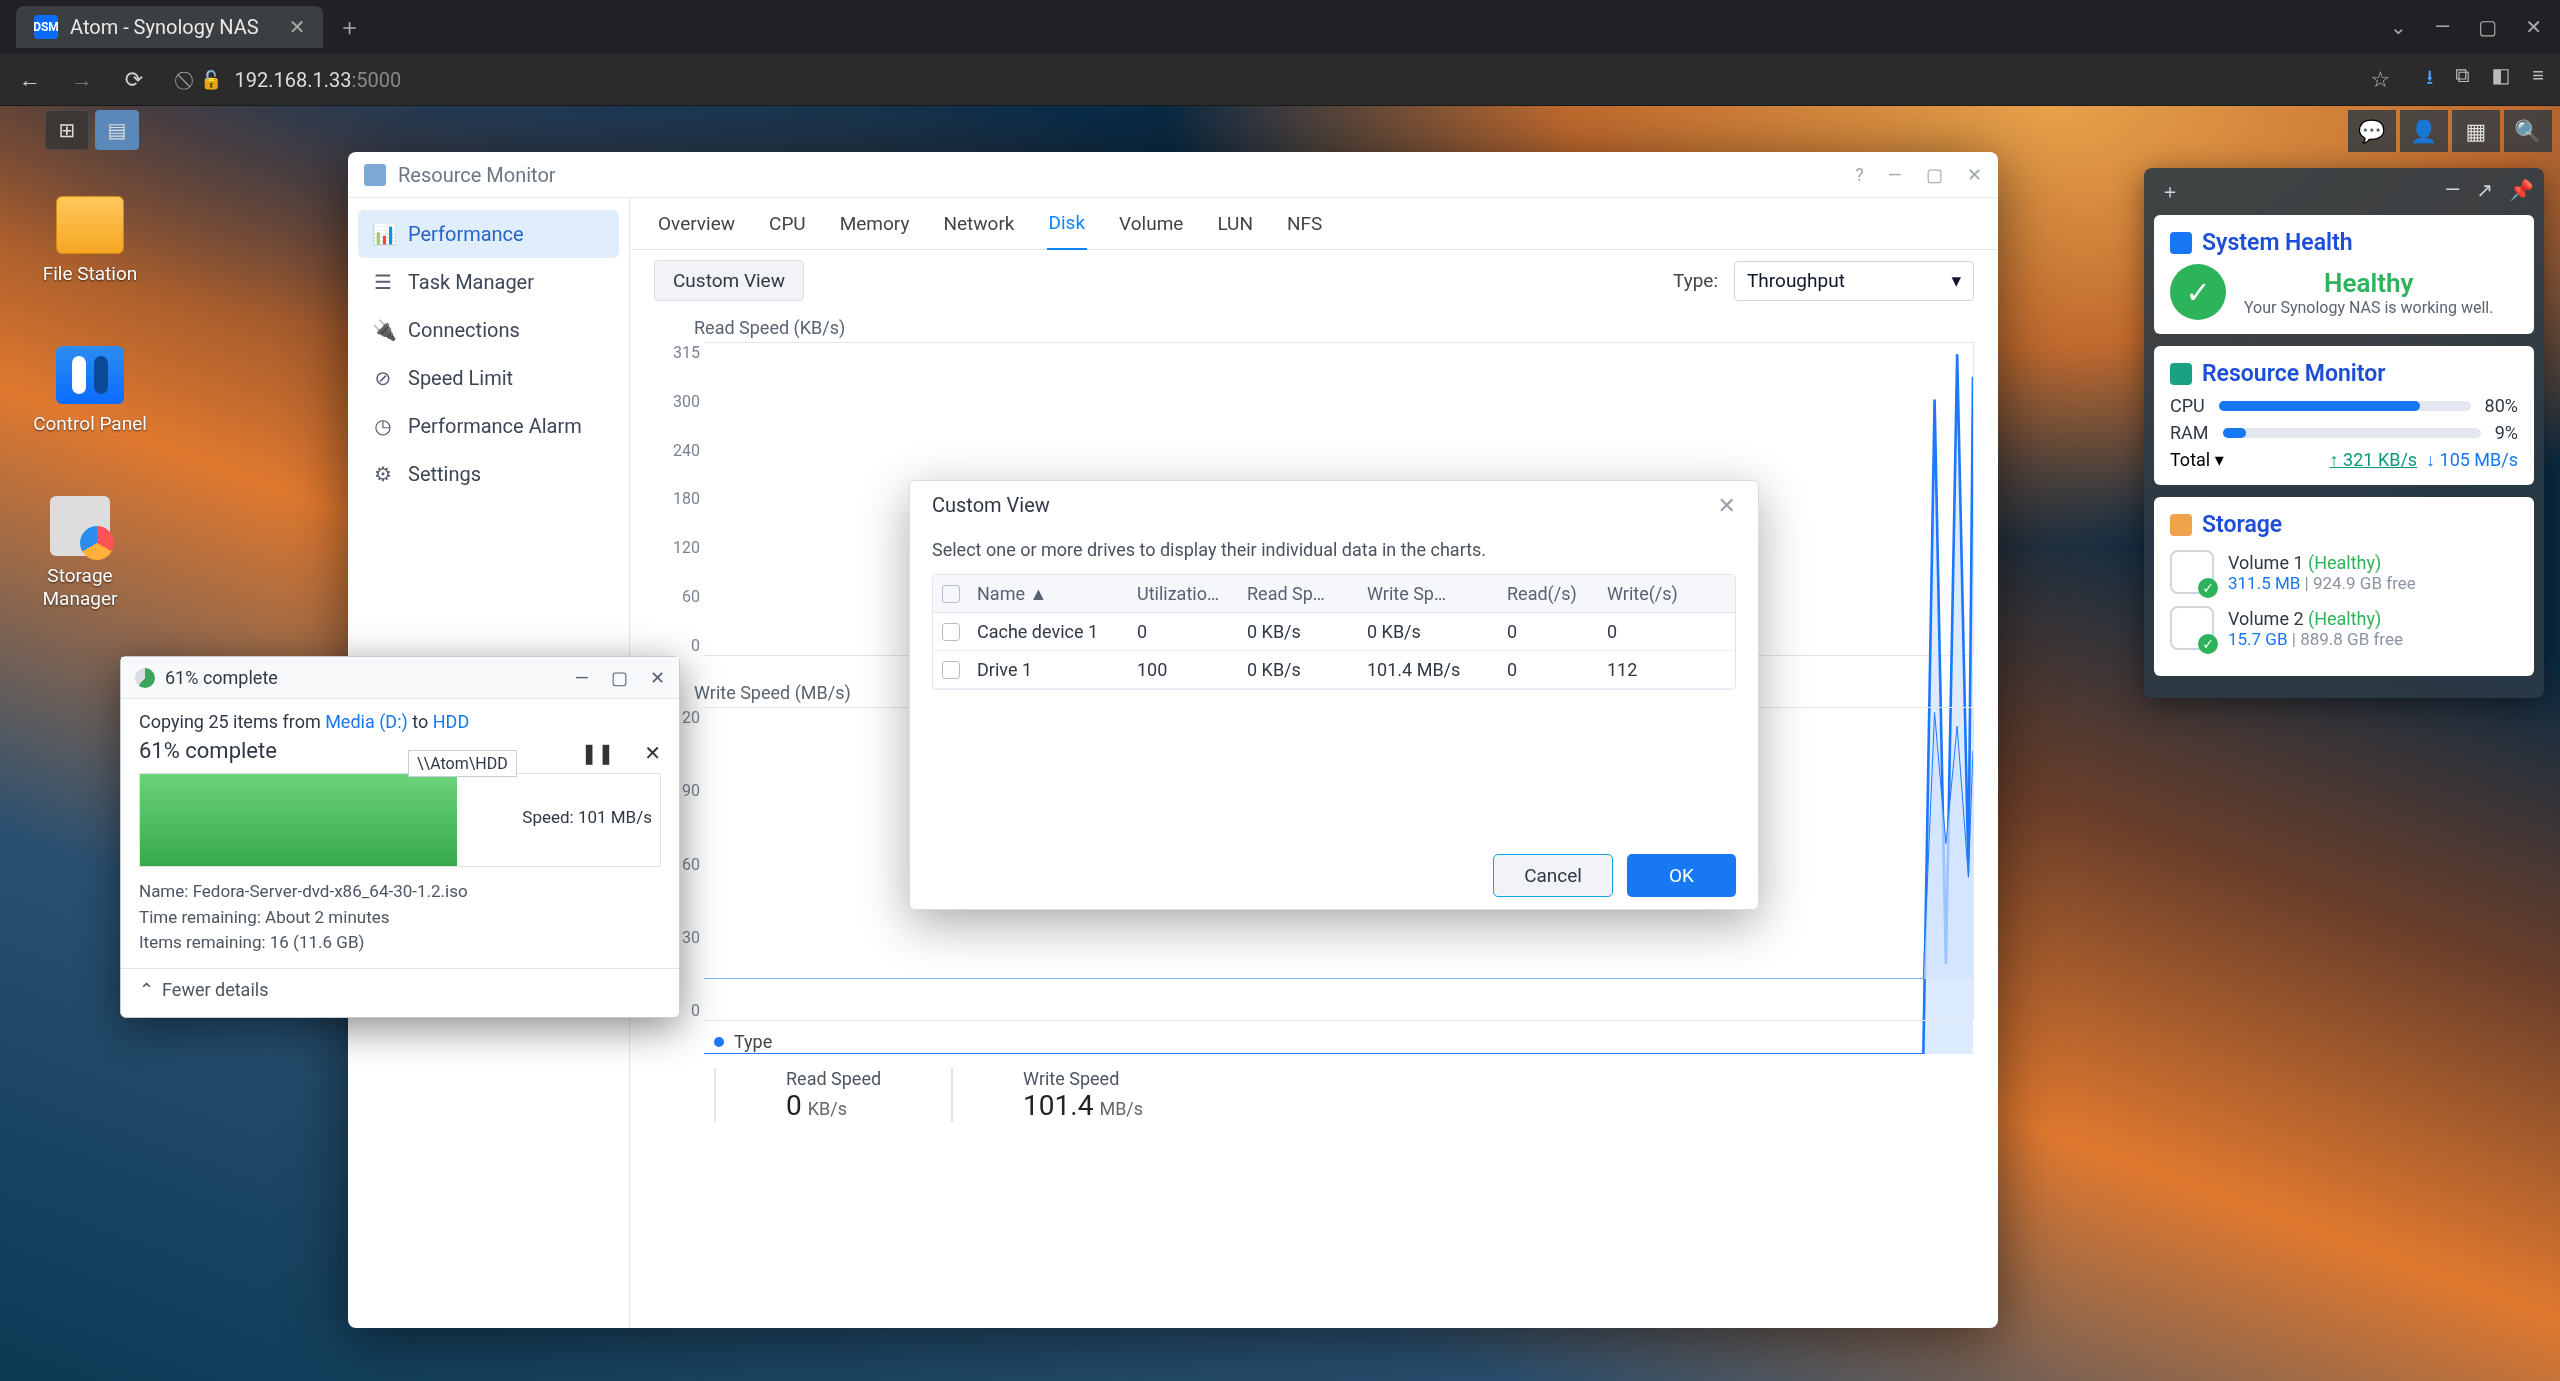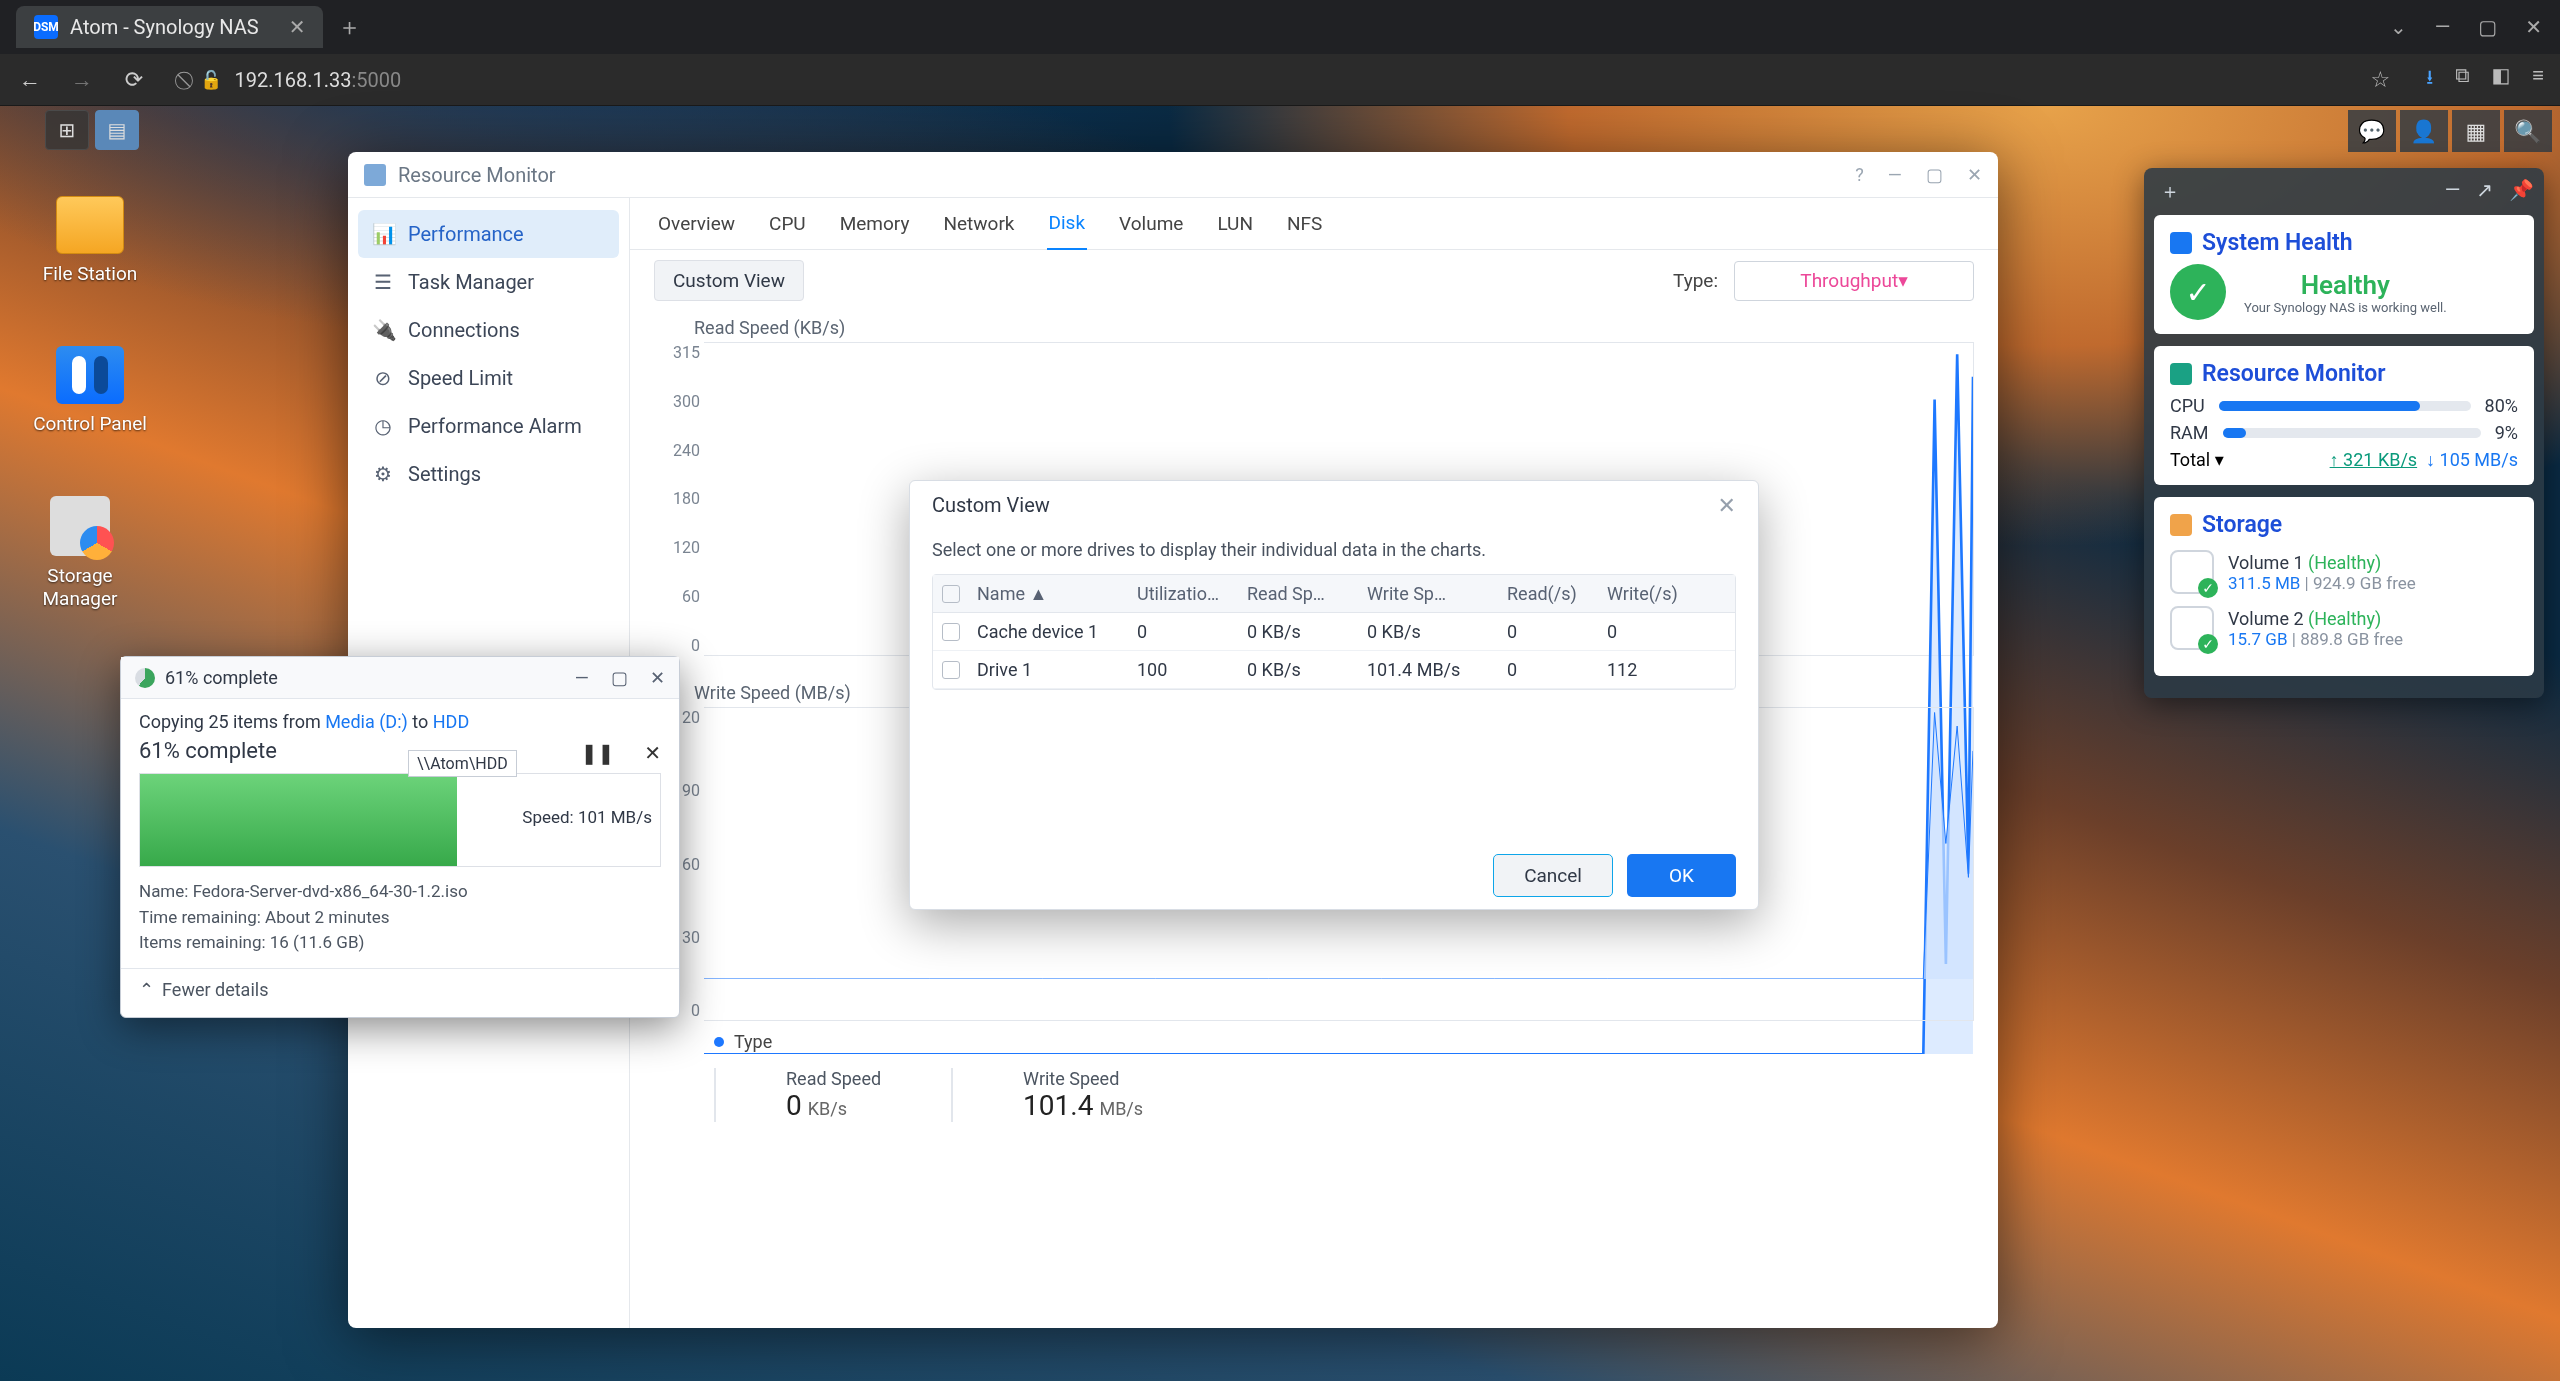--- a/index.html
+++ b/index.html
@@ -70,21 +70,21 @@
 .rm-sidebar .item.active { background:#e0edfa; color:#2563c7;}
 .rm-sidebar .ic { width:22px; text-align:center; color:#586273;}
 .rm-main { flex:1; display:flex; flex-direction:column;}
 .rm-tabs { display:flex; gap:30px; padding:0 26px; height:52px; align-items:center; border-bottom:1px solid #e5e8ec;}
 .rm-tabs .tabi { font-size:19px; color:#444; cursor:pointer; padding:14px 2px;}
 .rm-tabs .tabi.active { color:#0a84ff; border-bottom:2px solid #0a84ff;}
 .rm-toolbar { display:flex; align-items:center; padding:10px 24px; gap:16px;}
 .btn-light { background:#f1f3f6; border:1px solid #dde0e6; border-radius:4px; padding:8px 18px; font-size:19px; color:#303846; cursor:pointer;}
 .spacer{flex:1;}
 .lbl-inline{font-size:19px;color:#444;}
-.select-box { width:240px; height:40px; border:1px solid #cfd5dd; border-radius:4px; display:flex; align-items:center; justify-content:center; padding:0 20px; font-size:19px; color:#ec4899; cursor:pointer;}
+.select-box { width:240px; height:40px; border:1px solid #cfd5dd; border-radius:4px; display:flex; align-items:center; justify-content:space-between; padding:0 12px; font-size:19px; color:#0f172a; cursor:pointer;}
 .rm-charts { flex:1; padding:0 24px 16px; overflow:hidden;}
 .chart-block { margin-top:6px;}
 .chart-title { font-size:18px; color:#5b6572; margin-left:40px; margin-bottom:4px;}
 .chart-area { height:314px; border:1px solid #e2e6ec; border-left:none; position:relative; margin-left:50px;}
 .chart-ylabels { position:absolute; left:-50px; top:0; bottom:0; width:46px; display:flex; flex-direction:column; justify-content:space-between; text-align:right; font-size:16px; color:#7a8491;}
 .chart-svg { position:absolute; inset:0;}
 .chart-legend { display:flex; gap:10px; align-items:center; margin:10px 0 0 60px; font-size:18px; color:#444;}
 .dot{width:10px;height:10px;border-radius:50%;background:#1e78ff;}
 .rm-stats { display:flex; gap:70px; padding:16px 60px;}
 .stat .sl{font-size:18px;color:#4c5561;} .stat .sv{font-size:28px;color:#222;} .stat .su{font-size:18px;color:#666;margin-left:6px;}
@@ -127,21 +127,21 @@
 .wpanel-top{display:flex;gap:16px;color:#cfd7df;font-size:20px;margin-bottom:10px;justify-content:flex-end;}
 .wpanel-top .plus{margin-right:auto;margin-left:6px;cursor:pointer;}
 .wpanel-top span{cursor:pointer;}
 .card{background:#fff;border-radius:6px;padding:14px 16px;margin-bottom:12px;}
 .card-h{display:flex;align-items:center;gap:10px;font-size:23px;color:#1d4ed8;font-weight:600;margin-bottom:8px;}
 .card-h .ci{width:22px;height:22px;border-radius:4px;}
 .ci-blue{background:#1877f2;} .ci-teal{background:#1aa184;} .ci-orange{background:#f0a34a;} .ci-cal{background:#e86b6b;}
 .sh-row{display:flex;align-items:center;gap:18px;}
 .sh-circle{width:56px;height:56px;border-radius:50%;background:#2db35a;display:flex;align-items:center;justify-content:center;color:#fff;font-size:30px;}
 .sh-title{font-size:26px;color:#2db35a;font-weight:600;text-align:center;}
-.sh-sub{font-size:13px;color:#5b6572;}
+.sh-sub{font-size:16px;color:#5b6572;}
 .bar-row{display:flex;align-items:center;justify-content:space-between;font-size:18px;color:#303846;margin:6px 0;}
 .bar-track{flex:1;height:10px;background:#e4e8ee;border-radius:5px;margin:0 14px;position:relative;}
 .bar-fill{position:absolute;left:0;top:0;bottom:0;background:#1877f2;border-radius:5px;}
 .net-row{display:flex;justify-content:space-between;font-size:18px;}
 .net-up{color:#0a9a7b;text-decoration:underline;} .net-dn{color:#1877f2;}
 .vol-row{display:flex;gap:14px;align-items:center;margin:12px 0;}
 .vol-ic{width:44px;height:44px;border:2px solid #cfd5dd;border-radius:8px;position:relative;}
 .vol-ic::after{content:"✓";position:absolute;right:-6px;bottom:-6px;width:20px;height:20px;border-radius:50%;background:#2db35a;color:#fff;font-size:14px;display:flex;align-items:center;justify-content:center;}
 .vol-txt .t1{font-size:18px;color:#303846;} .healthy{color:#2db35a;}
 .vol-txt .t2{font-size:17px;color:#1877f2;} .dim2{color:#8a93a0;}

